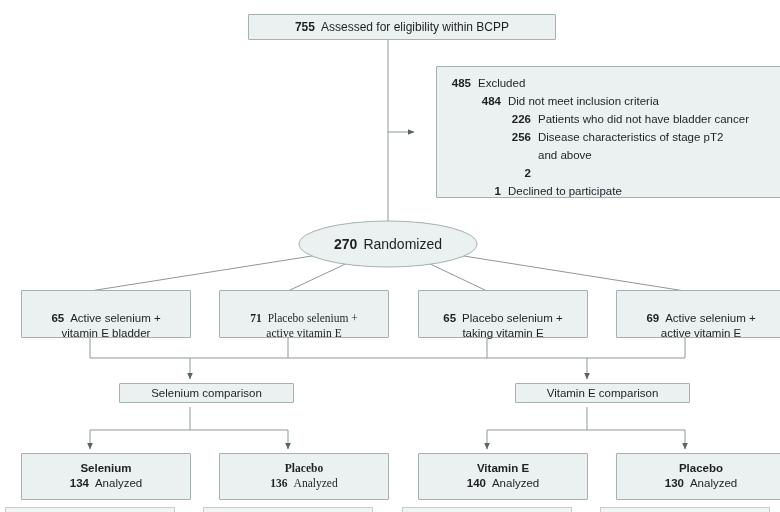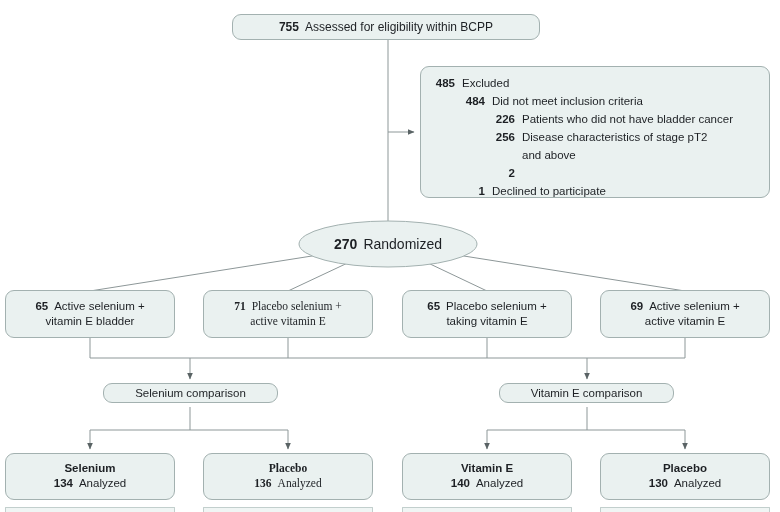--- a/index.html
+++ b/index.html
@@ -3,23 +3,23 @@
 <meta charset="utf-8">
 <style>
   html,body{margin:0;padding:0;background:#fff;}
   #stage{
     position:relative;width:780px;height:512px;overflow:hidden;
     font-family:"Liberation Sans",sans-serif;color:#1d2024;background:#fff;
   }
   svg.wires{position:absolute;left:0;top:0;z-index:0;}
   .box{
     position:absolute;box-sizing:border-box;z-index:2;
-    background:#eaf1f0;border:1px solid #a3b1b0;border-radius:9px;
+    background:#eaf1f0;border:1px solid #a3b1b0;border-radius:1px;
     display:flex;align-items:center;justify-content:center;
-    font-size:11.5px;line-height:15px;text-align:center;
+    font-size:11.5px;line-height:15px;text-align:center;margin-left:16px;
   }
   .num{font-weight:bold;margin-right:6px;}
   
   .top-box{left:232px;top:14px;width:308px;height:26px;font-size:12px;}
   
   .excl-box{
     left:420px;top:66px;width:350px;height:132px;
     display:block;text-align:left;padding:7px 10px 0 10px;
   }
   .excl-row{display:flex;line-height:18px;font-size:11.5px;}
@@ -28,21 +28,21 @@
   .lvl2 .n{width:54px;}
   .lvl3 .n{width:84px;}
   .excl-row .t{flex:0 1 auto;}
   .w-narrow .t{max-width:200px;}
   
   .rand-label{
     position:absolute;left:299px;top:230px;width:178px;height:28px;z-index:3;
     display:flex;align-items:center;justify-content:center;font-size:14px;
   }
   
-  .arm{top:290px;width:170px;height:48px;display:block;padding-top:8px;}
+  .arm{top:290px;width:170px;height:48px;display:block;padding-top:20px;}
   .col1{left:5px;}  .col2{left:203px;font-family:Liberation Serif, serif;}  .col3{left:402px;}  .col4{left:600px;}
   .cmp{top:383px;width:175px;height:20px;}
   .cmp1{left:103px;} .cmp2{left:499px;}
   .anl{top:453px;width:170px;height:47px;display:block;padding-top:7px;}
   .anl .g{font-weight:bold;}
   
   .stub{
     position:absolute;top:507px;height:10px;width:170px;box-sizing:border-box;z-index:1;
     background:#f0f5f4;border:1px solid #c2cfcd;border-bottom:none;border-radius:1px;
   }

